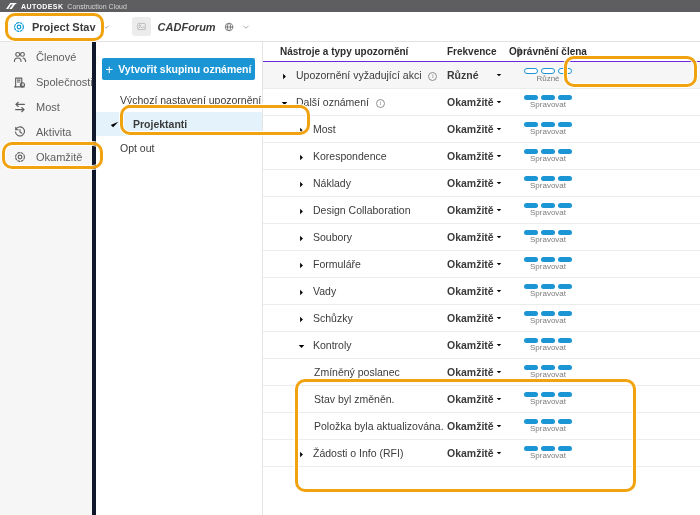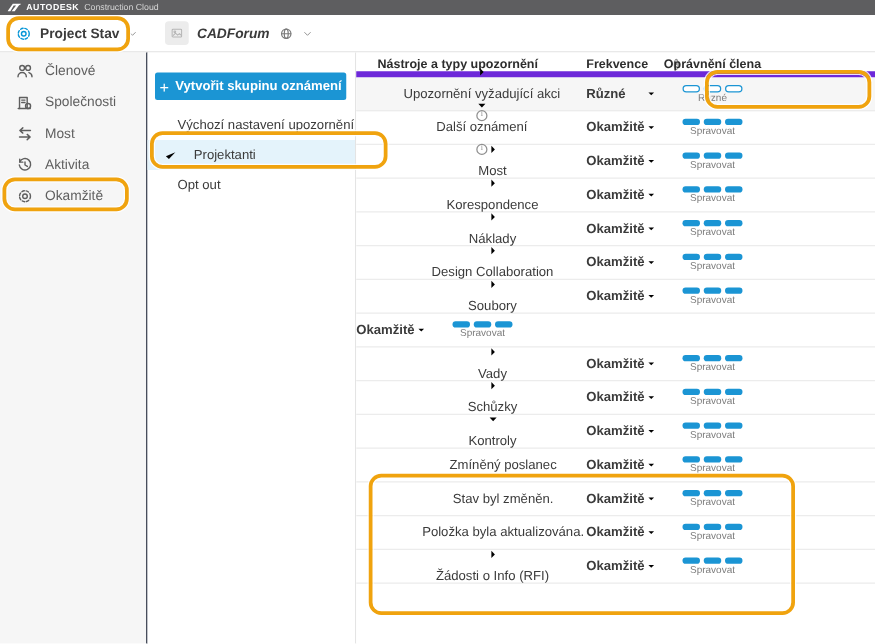--- a/index.html
+++ b/index.html
@@ -19,58 +19,58 @@
   .module .lbl { font-size:11px; font-weight:bold; color:#3b3b3b; }
   .mod-gear { color:#0696d7; }
   .proj { display:flex; align-items:center; gap:7px; margin-left:14px; cursor:pointer; }
   .thumb { width:19px; height:19px; border-radius:3px; background:#ececec; display:flex; align-items:center; justify-content:center; color:#b5b5b5; }
   .thumb svg { width:11px; height:11px; }
   .proj .lbl { font-size:11px; font-weight:bold; color:#3b3b3b;font-style:italic; }
   .gray-ic { color:#7a7a7a; }
 
   
   .bodyrow { display:flex; height:473px; }
-  .sidebar { width:118px; background:#f6f6f6; border-right:1px solid #0f172a; padding-top:2px; }
+  .sidebar { width:96px; background:#f6f6f6; border-right:4px solid #0f172a; padding-top:2px; }
   .side-item { height:25px; display:flex; align-items:center; gap:9px; padding-left:13px;
                font-size:11px; color:#5f5f5f; cursor:pointer; }
   .side-item.active { color:#0696d7; }
 
   .panel { width:167px; background:#fff; border-right:1px solid #e4e4e4; padding-top:16px; }
   .create-btn { display:flex; align-items:center; justify-content:center; gap:5px;
                 margin:0 8px 8px 6px; width:153px; height:22px; background:#1b95d4; color:#fff;
                 border:none; border-radius:2px; font-size:10.5px; font-weight:bold; cursor:pointer;
                 font-family:"Liberation Sans",sans-serif; }
   .create-btn .plus { font-size:13px; font-weight:normal; line-height:1; }
   .nav-item { height:24px; display:flex; align-items:center; font-size:10.5px; color:#3b3b3b;
               padding-left:24px; position:relative; cursor:pointer; }
-  .nav-item.selected { background:#e4f3fb; font-weight:normal; padding-left:37px; }
+  .nav-item.selected { background:#e4f3fb; font-weight:bold; padding-left:37px; }
   .nav-item .check { position:absolute; left:13px; color:#0696d7; display:flex; }
   .nav-item .check svg { width:11px; height:11px; }
 
   
   .main { flex:1; background:#fff; }
   .main-head { height:46px; display:flex; align-items:center; justify-content:space-between;
                padding:10px 12px 0 8px; }
   .title { font-size:14.5px; font-weight:bold; color:#2b2b2b; }
   .head-right { display:flex; align-items:center; gap:8px; }
   .avatars { display:flex; gap:2px; }
   .avatar { width:16px; height:16px; border-radius:50%; font-size:9px; font-weight:bold;
             display:flex; align-items:center; justify-content:center; }
   .edit-link { color:#0b87c9; font-size:10.5px; text-decoration:none; cursor:pointer; }
 
-  .thead { display:flex; align-items:flex-end; height:20px; border-bottom:5px solid #6d28d9;
+  .thead { display:flex; align-items:center; height:20px; border-bottom:1px solid #6d28d9;
            font-size:10px; font-weight:bold; color:#2d2d2d; }
   .h-tools { width:184px; padding-left:17px; display:flex; align-items:center; gap:5px; }
   .h-freq  { width:56px; display:flex; align-items:center; gap:21px; }
   .h-perm  { width:90px; text-align:center; }
 
   .trow { display:flex; align-items:center; height:27px; border-bottom:1px solid #ececec;
           font-size:10.5px; color:#3b3b3b; }
   .trow.shaded { background:#f6f6f6; }
-  .cell-tools { width:184px; display:flex; align-items:center; gap:7px;flex-direction:column; }
+  .cell-tools { width:184px; display:flex; align-items:flex-end; gap:7px; }
   .chev { display:flex; color:#4a4a4a; cursor:pointer; }
   .chev svg { width:9px; height:9px; }
   .cell-freq { width:56px; display:flex; align-items:center; justify-content:space-between;
                font-weight:bold; cursor:pointer; }
   .caret { display:flex; color:#555; }
   .caret svg { width:8px; height:8px; }
   .cell-perm { width:90px; text-align:center; cursor:pointer; }
   .pills { display:flex; justify-content:center; gap:3px; }
   .pill { width:14px; height:5px; border-radius:3px; background:#1b95d4; }
   .pill.outlined { background:#fff; border:1.4px solid #1b95d4; height:6px; }
@@ -410,20 +410,28 @@
             <div class="cell-perm">
               <div class="pills">
                 <span class="pill "></span>
                 <span class="pill "></span>
                 <span class="pill "></span>
               </div>
               <div class="pcap">Spravovat</div>
             </div>
           </div>
           <div class="trow">
+            <div class="cell-tools" style="padding-left:34px">
+              <span class="chev">
+                <svg viewBox="0 0 16 16">
+                  <path d="M5.5 3 10.5 8 5.5 13"></path>
+                </svg>
+              </span>
+              <span>Formuláře</span>
+            </div>
             <div class="cell-freq">
               <span>Okamžitě</span>
               <span class="caret">
                 <svg viewBox="0 0 16 16">
                   <path d="M3.5 6 8 10.5 12.5 6"></path>
                 </svg>
               </span>
             </div>
             <div class="cell-perm">
               <div class="pills">

